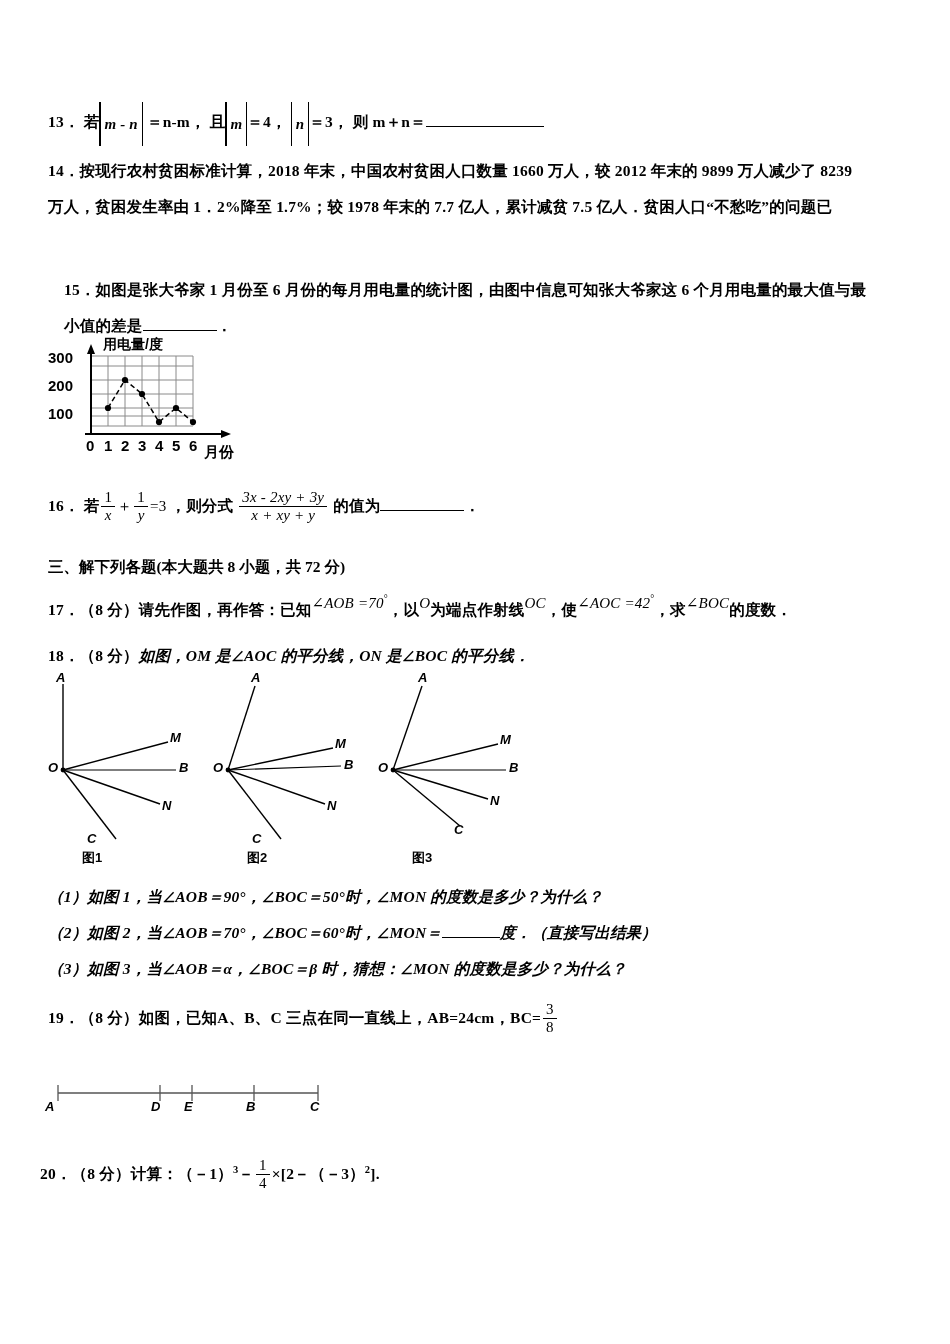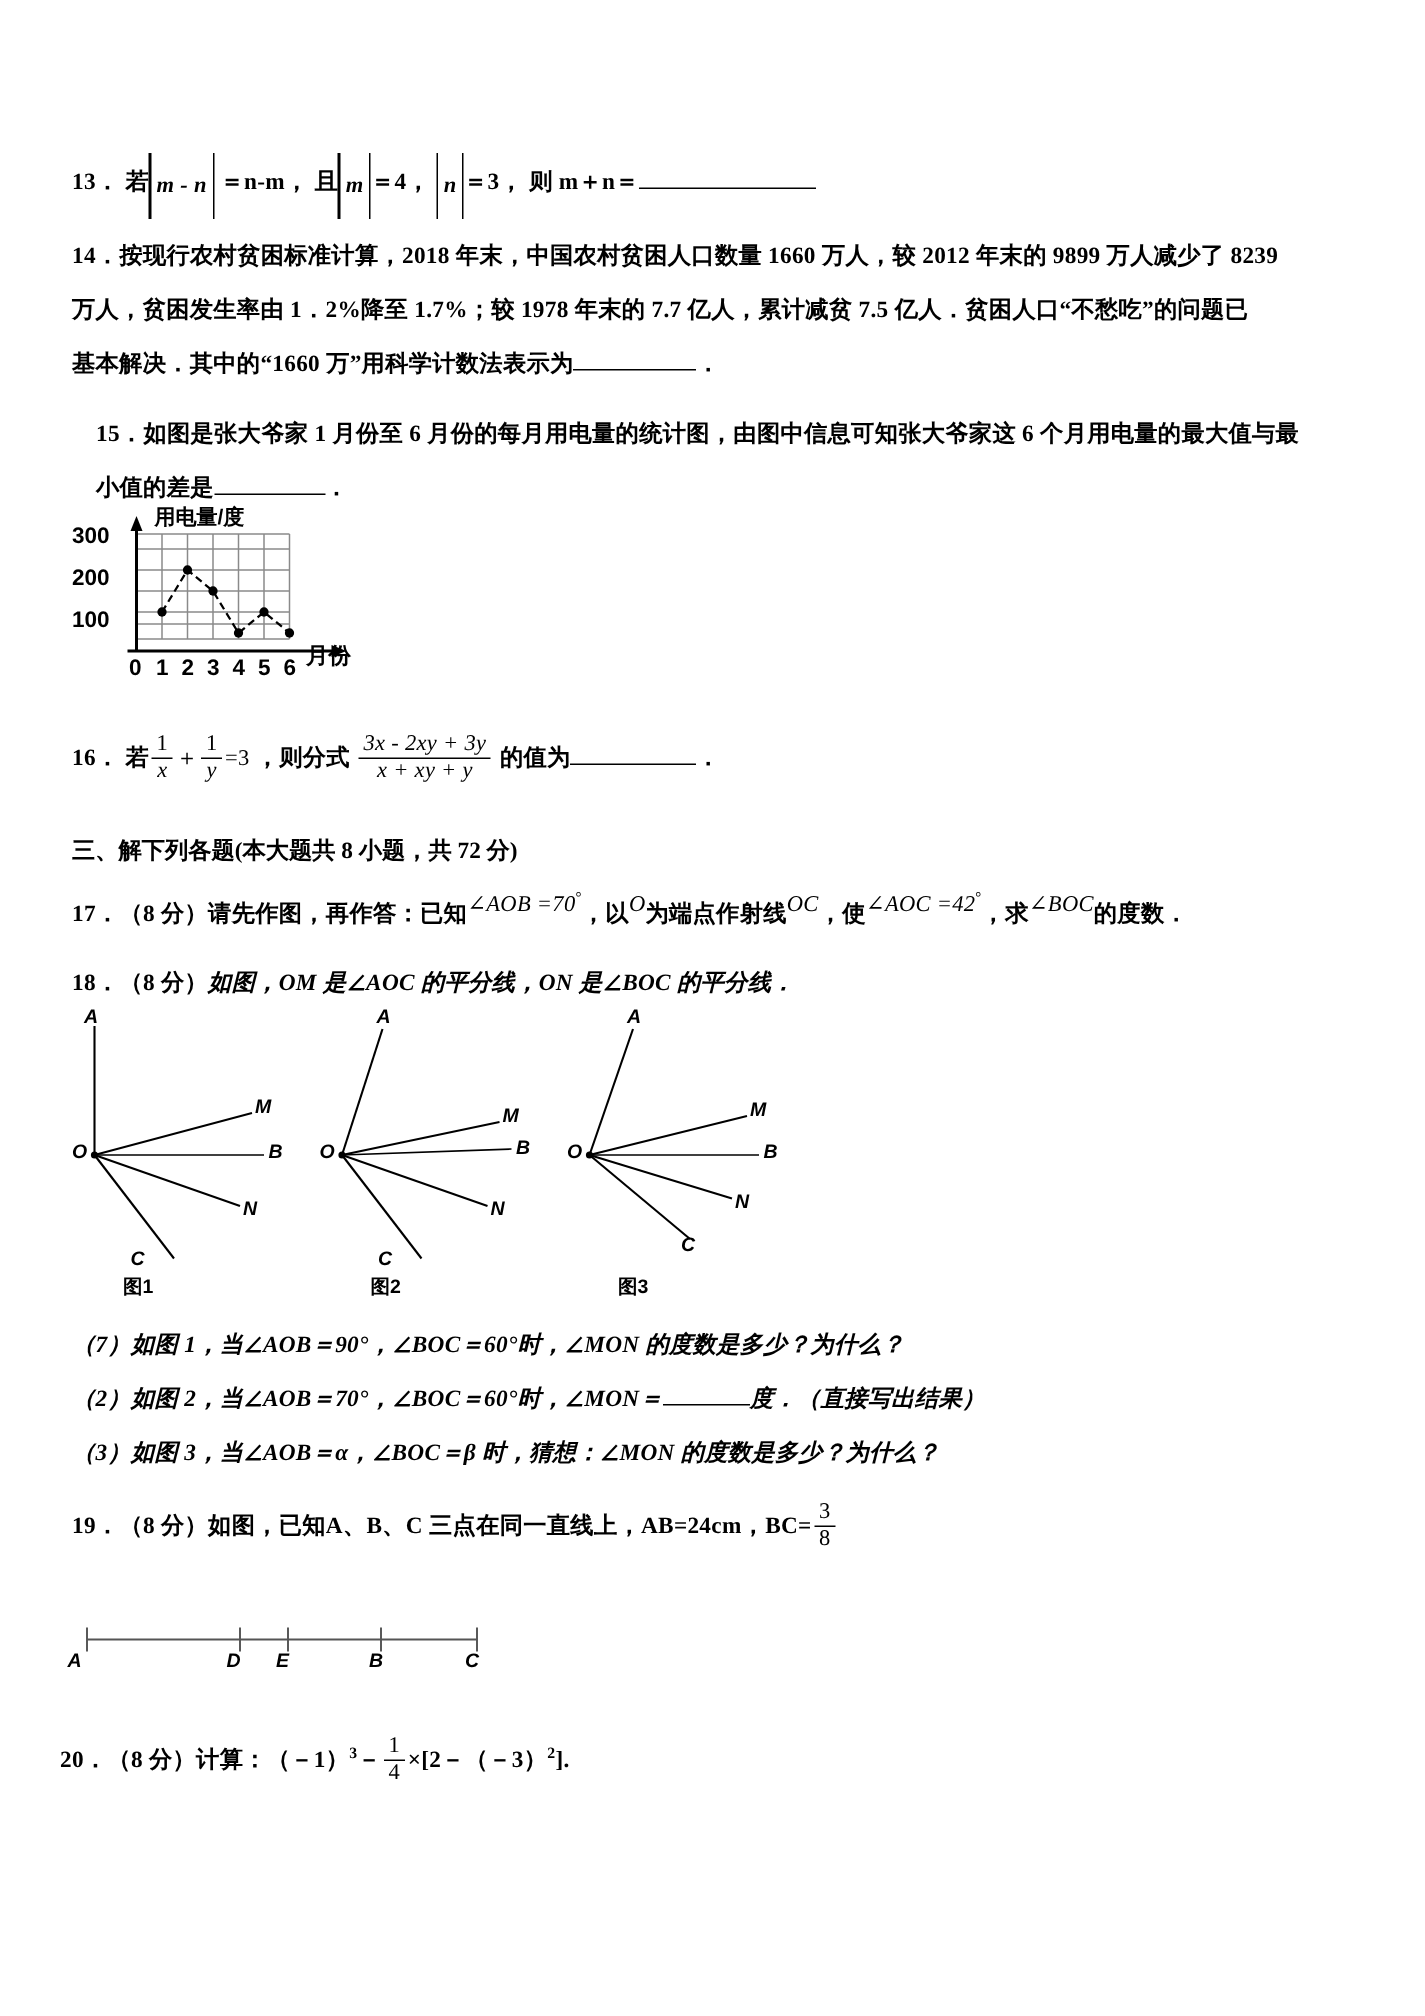--- a/index.html
+++ b/index.html
@@ -109,23 +109,20 @@
     </span>
   </div>
 
   <div class="q" style="left:48px; top:153px;">
     <div class="qline">
       <span class="num">14．</span><span>按现行农村贫困标准计算，2018 年末，中国农村贫困人口数量 1660 万人，较 2012 年末的 9899 万人减少了 8239</span>
     </div>
     <div class="qline">
       <span>万人，贫困发生率由 1．2%降至 1.7%；较 1978 年末的 7.7 亿人，累计减贫 7.5 亿人．贫困人口“不愁吃”的问题已</span>
     </div>
-    <div class="qline">
-      <span>基本解决．其中的“1660 万”用科学计数法表示为</span><span class="blank" style="width:82px; height:16px;"></span><span>．</span>
-    </div>
   </div>
 
   <div class="q" style="left:64px; top:272px;">
     <div class="qline">
       <span class="num">15．</span><span>如图是张大爷家 1 月份至 6 月份的每月用电量的统计图，由图中信息可知张大爷家这 6 个月用电量的最大值与最</span>
     </div>
     <div class="qline">
       <span>小值的差是</span><span class="blank" style="width:74px; height:16px;"></span><span>．</span>
     </div>
   </div>
@@ -177,21 +174,21 @@
     <div style="position:absolute; left:3px; top:39px; font-size:15px; font-weight:bold; font-family:'Liberation Sans',sans-serif;">200</div>
     <div style="position:absolute; left:3px; top:67px; font-size:15px; font-weight:bold; font-family:'Liberation Sans',sans-serif;">100</div>
 
     <div style="position:absolute; left:41px; top:99px; font-size:15px; font-weight:bold; font-family:'Liberation Sans',sans-serif;">0</div>
     <div style="position:absolute; left:59px; top:99px; font-size:15px; font-weight:bold; font-family:'Liberation Sans',sans-serif;">1</div>
     <div style="position:absolute; left:76px; top:99px; font-size:15px; font-weight:bold; font-family:'Liberation Sans',sans-serif;">2</div>
     <div style="position:absolute; left:93px; top:99px; font-size:15px; font-weight:bold; font-family:'Liberation Sans',sans-serif;">3</div>
     <div style="position:absolute; left:110px; top:99px; font-size:15px; font-weight:bold; font-family:'Liberation Sans',sans-serif;">4</div>
     <div style="position:absolute; left:127px; top:99px; font-size:15px; font-weight:bold; font-family:'Liberation Sans',sans-serif;">5</div>
     <div style="position:absolute; left:144px; top:99px; font-size:15px; font-weight:bold; font-family:'Liberation Sans',sans-serif;">6</div>
-    <div style="position:absolute; left:159px; top:90px; font-size:15px; font-weight:bold; font-family:'Liberation Sans',sans-serif; white-space:nowrap;">月份</div>
+    <div style="position:absolute; left:159px; top:105px; font-size:15px; font-weight:bold; font-family:'Liberation Sans',sans-serif; white-space:nowrap;">月份</div>
   </div>
 
   <div class="q" style="left:48px; top:488px;">
     <span class="qline">
       <span class="num">16．</span>
       <span>若</span><span class="frac fr-md mathi"><span class="nu mathn">1</span><span class="de mathi">x</span></span><span class="mathn">＋</span><span class="frac fr-md"><span class="nu mathn">1</span><span class="de mathi">y</span></span><span class="mathn">=3</span>
       <span>，则分式</span>
       <span class="frac fr-md"><span class="nu mathi">3x - 2xy + 3y</span><span class="de mathi">x + xy + y</span></span>
       <span>的值为</span><span class="blank" style="width:84px; height:16px;"></span><span>．</span>
     </span>
@@ -266,21 +263,21 @@
     <div class="figlabel it" style="left:122px; top:58px; font-style:italic;">M</div>
     <div class="figlabel it" style="left:131px; top:86px; font-style:italic;">B</div>
     <div class="figlabel it" style="left:112px; top:119px; font-style:italic;">N</div>
     <div class="figlabel it" style="left:76px; top:148px; font-style:italic;">C</div>
     <div class="figlabel it" style="left:0px; top:86px; font-style:italic;">O</div>
     <div class="figlabel" style="left:34px; top:175px; font-size:13px;">图3</div>
   </div>
 
   <div class="q" style="left:48px; top:879px;">
     <div class="qline">
-      <span class="it">（7）如图 1，当∠AOB＝90°，∠BOC＝60°时，∠MON 的度数是多少？为什么？</span>
+      <span class="it">（1）如图 1，当∠AOB＝90°，∠BOC＝50°时，∠MON 的度数是多少？为什么？</span>
     </div>
     <div class="qline">
       <span class="it">（2）如图 2，当∠AOB＝70°，∠BOC＝60°时，∠MON＝</span><span class="blank" style="width:58px; height:16px;"></span><span class="it">度．（直接写出结果）</span>
     </div>
     <div class="qline">
       <span class="it">（3）如图 3，当∠AOB＝α，∠BOC＝β 时，猜想：∠MON 的度数是多少？为什么？</span>
     </div>
   </div>
 
   <div class="q" style="left:48px; top:1000px;">

